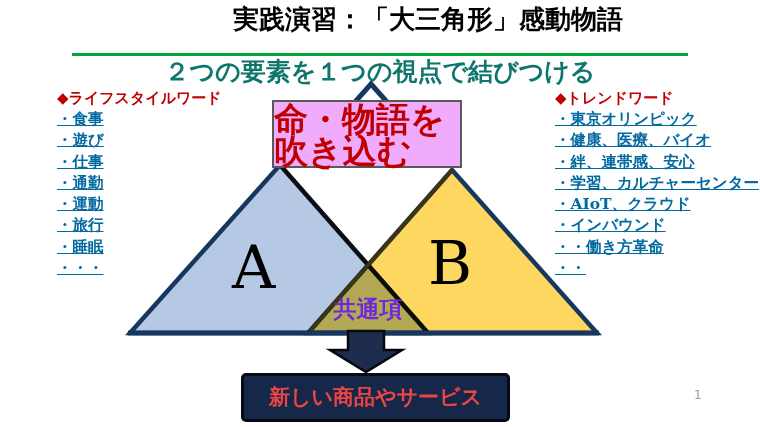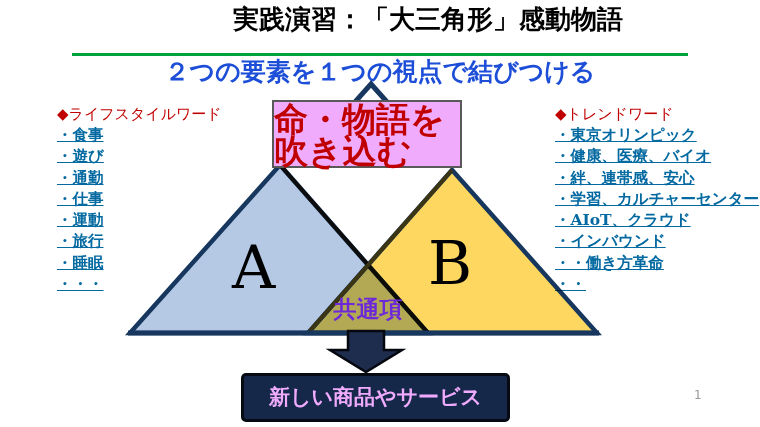--- a/index.html
+++ b/index.html
@@ -2,56 +2,56 @@
 <html><head>
 <meta charset="utf-8">
 <style>
   html,body{margin:0;padding:0;background:#fff;}
   .slide{position:relative;width:760px;height:427px;background:#ffffff;overflow:hidden;
          font-family:"DejaVu Serif","Liberation Serif",serif;}
   .title{position:absolute;top:2px;left:0;width:623px;text-align:right;
          font-size:26px;font-weight:bold;color:#000;white-space:nowrap;}
   .title-rule{position:absolute;top:53px;left:72px;width:616px;height:3px;background:#00A23E;}
   .subtitle{position:absolute;top:55px;left:0;width:760px;text-align:center;
-            font-size:25px;font-weight:bold;color:#1d4ed8;white-space:nowrap;}
+            font-size:25px;font-weight:bold;color:#0f766e;white-space:nowrap;}
   .wordlist{position:absolute;top:88px;}
   .wordlist.left{left:57px;}
   .wordlist.right{left:555px;}
-  .wordlist .heading{font-size:15px;font-weight:normal;color:#C00000;line-height:20px;white-space:nowrap;margin-top:16px;}
+  .wordlist .heading{font-size:15px;font-weight:bold;color:#C00000;line-height:20px;white-space:nowrap;}
   .wordlist .item{font-size:15.5px;font-weight:bold;color:#0369a1;line-height:21.3px;white-space:nowrap;text-decoration:underline;}
   .shape-layer{position:absolute;top:0;left:0;width:760px;height:427px;}
   .callout{position:absolute;left:272px;top:100px;width:186px;height:63px;
            background:#f0abfc;border:2px solid #595959;text-align:left;
            font-size:34px;font-weight:bold;color:#C00000;line-height:32px;padding-top:1px;}
   .tri-label{position:absolute;font-size:60px;font-weight:normal;color:#000;}
   .tri-label.a{left:232px;top:232px;}
   .tri-label.b{left:428px;top:228px;}
   .overlap-label{position:absolute;left:318px;top:294px;width:100px;text-align:center;
                  font-size:23px;font-weight:bold;color:#6d28d9;white-space:nowrap;}
   .result-box{position:absolute;left:241px;top:373px;width:263px;height:43px;
               background:#16284A;border:3px solid #060a12;border-radius:5px;
-              color:#f0abfc;font-size:21px;font-weight:bold;text-align:center;line-height:42px;white-space:nowrap;}
+              color:#ef4444;font-size:21px;font-weight:bold;text-align:center;line-height:42px;white-space:nowrap;}
   .page-num{position:absolute;left:694px;top:388px;font-size:12px;color:#9a9a9a;
             font-family:"DejaVu Sans","Liberation Sans",sans-serif;}
 </style>
 </head>
 <body>
 
 <div class="slide">
 
   <div class="title">実践演習：「大三角形」感動物語</div>
   <div class="title-rule"></div>
   <div class="subtitle">２つの要素を１つの視点で結びつける</div>
 
   <div class="wordlist left">
     <div class="heading">◆ライフスタイルワード</div>
     <div class="item">・食事</div>
     <div class="item">・遊び</div>
+    <div class="item">・仕事</div>
     <div class="item">・通勤</div>
-    <div class="item">・仕事</div>
     <div class="item">・運動</div>
     <div class="item">・旅行</div>
     <div class="item">・睡眠</div>
     <div class="item">・・・</div>
   </div>
 
   <div class="wordlist right">
     <div class="heading">◆トレンドワード</div>
     <div class="item">・東京オリンピック</div>
     <div class="item">・健康、医療、バイオ</div>

